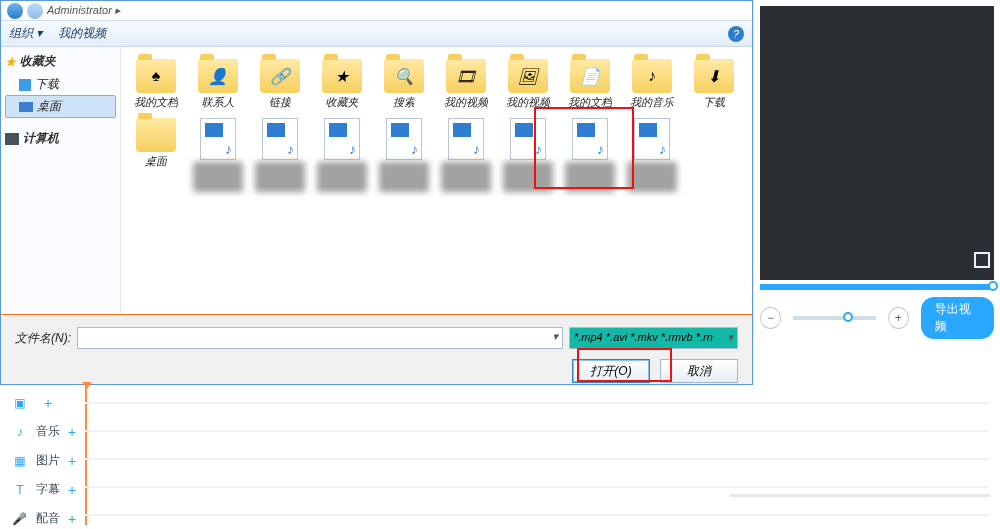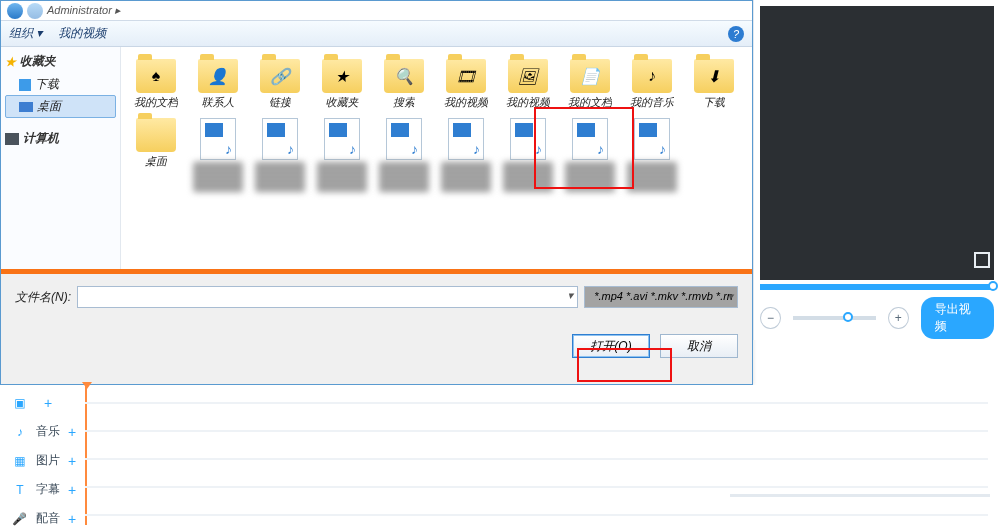--- a/index.html
+++ b/index.html
@@ -39,28 +39,28 @@
            border-radius:2px 2px 4px 4px; position:relative;}
   .folder::before{content:"";position:absolute;top:-5px;left:2px;width:14px;height:6px;
            background:#f6cf5e;border-radius:2px 2px 0 0;}
   .folder .ov{position:absolute;inset:0;display:flex;align-items:center;justify-content:center;font-size:16px;}
   .vfile{ width:36px;height:42px;background:#fff;border:1px solid #b5c7d8;position:relative;}
   .vfile::before{content:"";position:absolute;top:4px;left:4px;width:18px;height:14px;background:#2f7ed1;}
   .vfile::after{content:"♪";position:absolute;right:3px;bottom:2px;font-size:14px;color:#2f7ed1;}
   .blur-lbl{ width:50px;height:30px; filter:blur(3px); background:repeating-linear-gradient(#888,#888 2px,#bbb 2px,#bbb 4px); margin-top:2px; border-radius:2px;}
   .red-box{ position:absolute; border:2px solid #e11; pointer-events:none; } 
   
-  .bottom { background:#f0f0f0; border-top:5px solid #f97316;
-            padding:12px 14px 26px 14px; display:flex; flex-direction:column; gap:26px;}
+  .bottom { background:#f0f0f0; border-top:1px solid #f97316;
+            padding:12px 14px 1px 14px; display:flex; flex-direction:column; gap:10px;}
   .row-file{ display:flex; align-items:center; gap:6px;}
   .row-file label{ color:#222;}
   .fn-combo{ flex:1; height:22px; border:1px solid #a8bcd2; background:#fff; position:relative;}
   .fn-combo::after{content:"▾"; position:absolute; right:4px; top:2px; color:#555; font-size:11px;}
-  .type-combo{ width:154px; height:22px; border:1px solid #a8bcd2; background:#a3a3a3;
-               font-size:11px; padding:3px 4px; position:relative; overflow:hidden; white-space:nowrap;text-align:right;}
+  .type-combo{ width:169px; height:22px; border:1px solid #a8bcd2; background:#14b8a6;
+               font-size:11px; padding:3px 4px; position:relative; overflow:hidden; white-space:nowrap;}
   .type-combo::after{content:"▾"; position:absolute; right:4px; top:3px; color:#555; font-size:11px;}
   .btn-row{ display:flex; justify-content:flex-end; gap:10px;}
   .btn{ width:78px; height:24px; border:1px solid #9fb7cf; background:linear-gradient(#fff,#e8eef5);
         text-align:center; line-height:22px; font-size:12px; cursor:default;}
   .btn.open{ border:1px solid #2f7ed1; box-shadow:0 0 0 1px #8dc2f0 inset;}
   .rb2{ position:absolute; border:2px solid #e11; pointer-events:none;
         left:577px; top:348px; width:95px; height:34px; }
 
   
   .vpane{ position:absolute; left:753px; top:0; right:0; height:340px; background:#fff;

